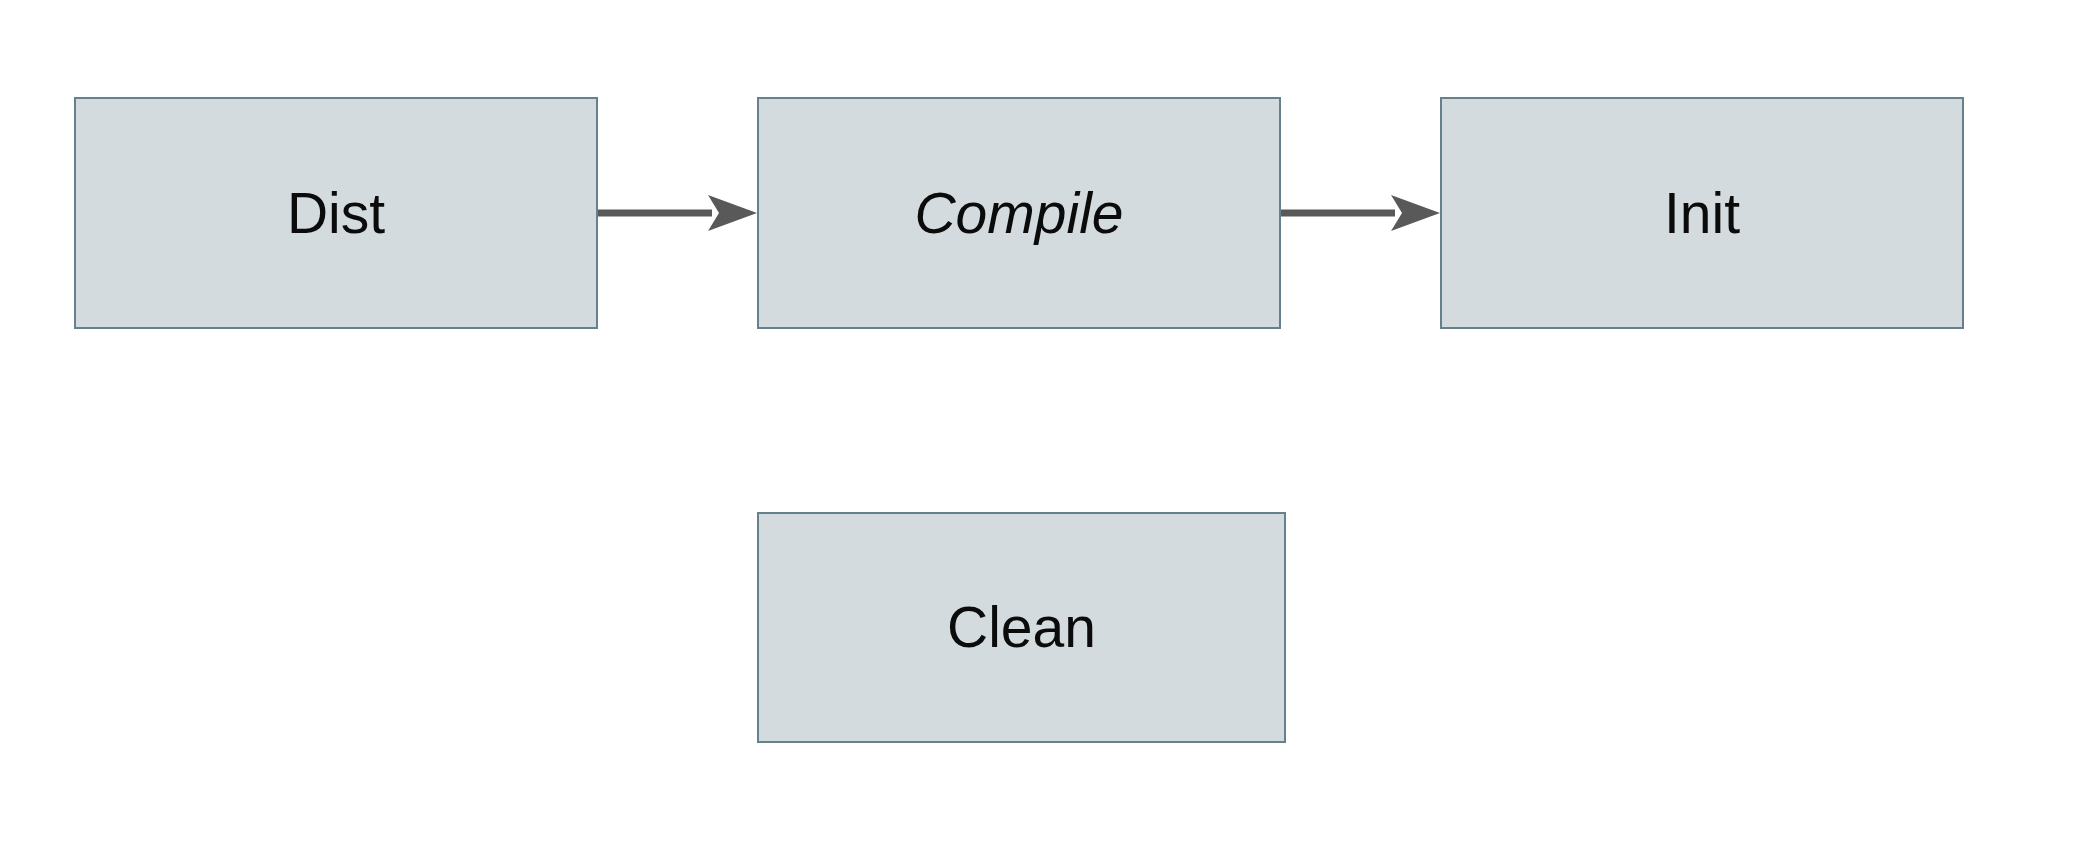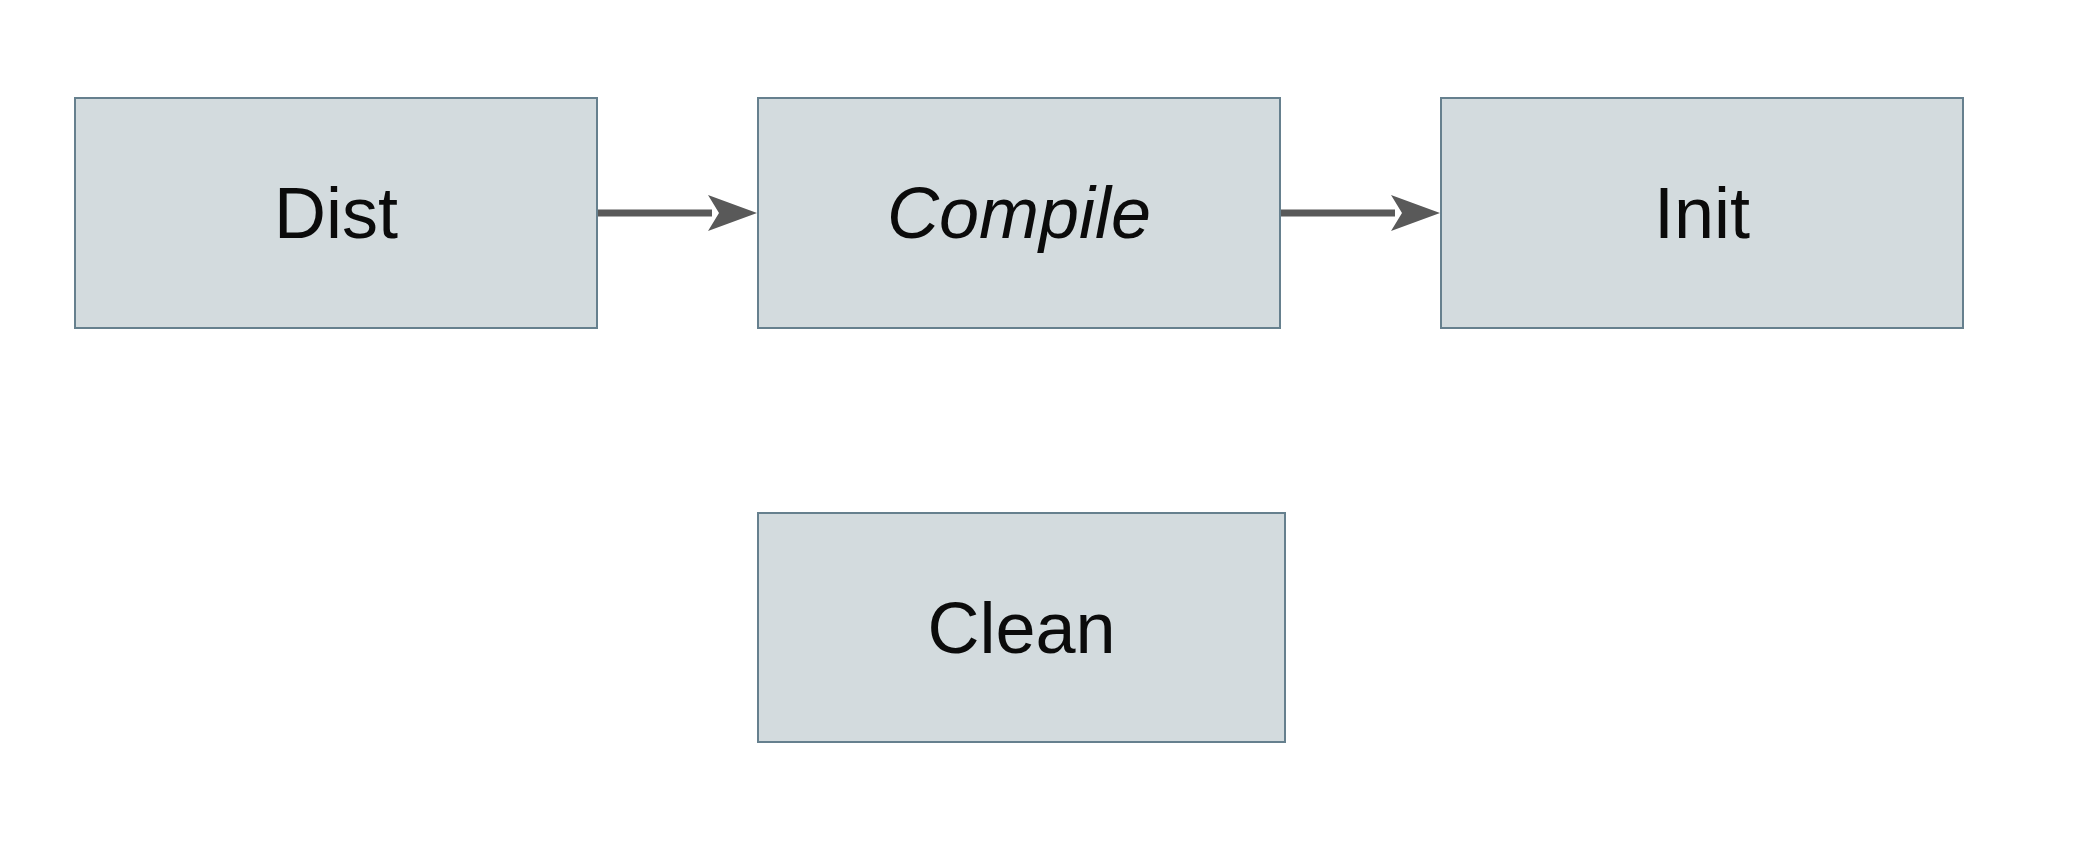--- a/index.html
+++ b/index.html
@@ -20,21 +20,21 @@
     box-sizing: border-box;
     background: #d3dbde;
     border: 2px solid #66808e;
     display: flex;
     align-items: center;
     justify-content: center;
     width: 524px;
     height: 232px;
   }
   .node .label {
-    font-size: 72px;
+    font-size: 57px;
     color: #0b0b0b;
     line-height: 1;
     white-space: nowrap;
   }
   #node-dist    { left: 74px;   top: 97px;  }
   #node-compile { left: 757px;  top: 97px; font-style: italic;  }
   #node-init    { left: 1440px; top: 97px;  }
   #node-clean   { left: 757px;  top: 512px; width: 529px; height: 231px; }
   .edge {
     position: absolute;

